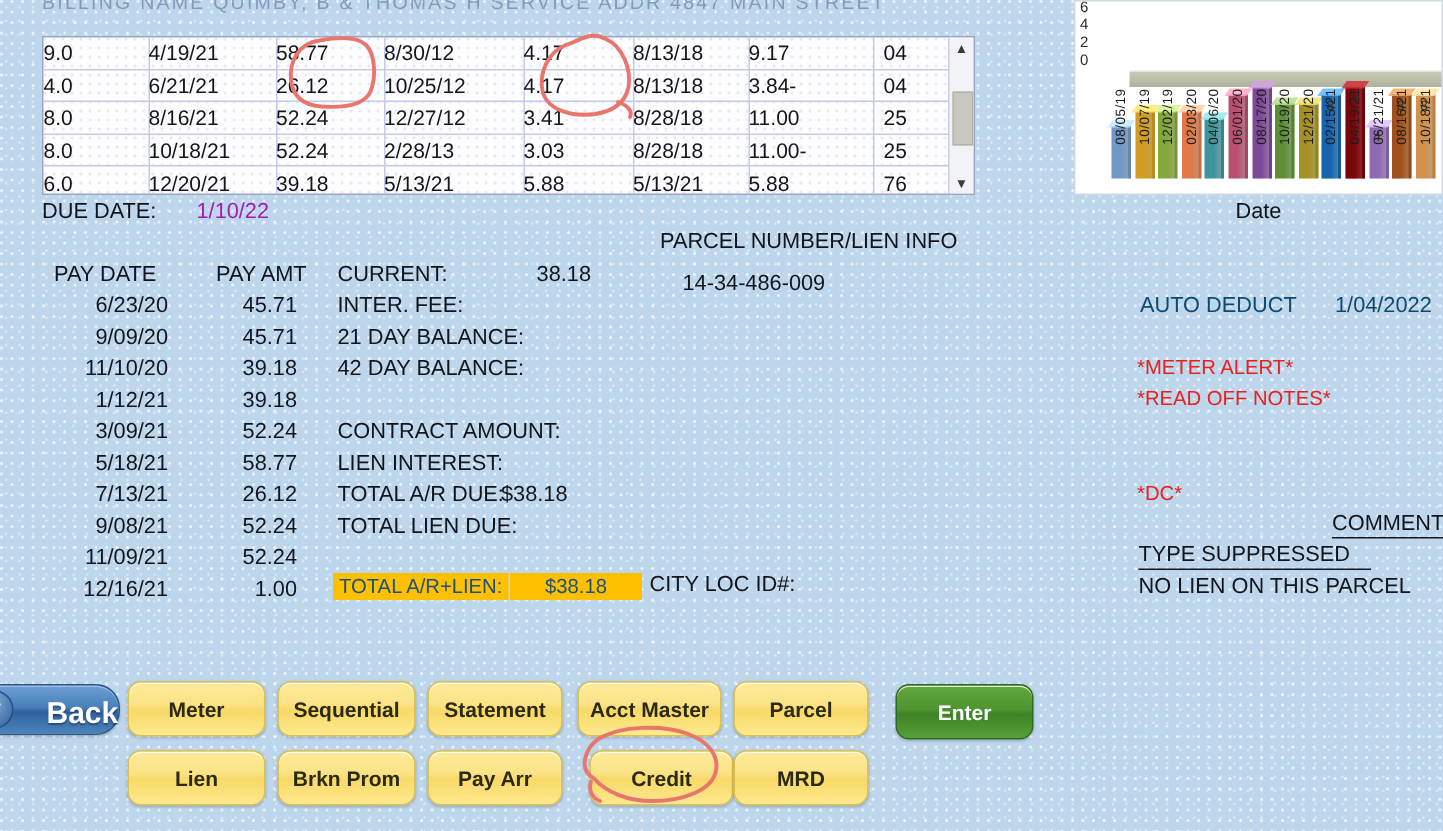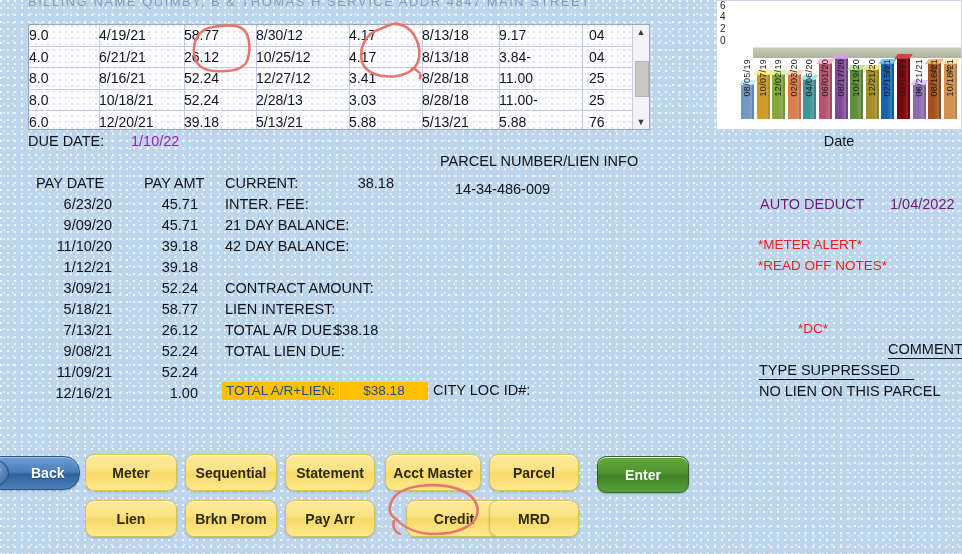--- a/index.html
+++ b/index.html
@@ -100,21 +100,21 @@
     position:absolute;top:58px;font-size:9px;color:#1d1d1d;
     writing-mode:vertical-rl;transform:rotate(180deg);
     letter-spacing:.3px;white-space:nowrap;
     font-family:"Liberation Sans",sans-serif;
   }
   #axis-title{
     position:absolute;left:716px;top:133px;width:246px;text-align:center;
     font-size:14.5px;color:#101317;
   }
   .rtxt{position:absolute;white-space:nowrap;font-size:14.5px;}
-  .rtxt.blue{color:#701a75;}
+  .rtxt.blue{color:#0c4a6e;}
   .rtxt.red{color:#e8211c;font-size:13.5px;}
   .rtxt.dark{color:#12151b;}
   .ul{border-bottom:1px solid #12151b;padding-bottom:1px;}
 
   
   .btn{
     position:absolute;height:35px;border-radius:9px;
     display:flex;align-items:center;justify-content:center;
     font-size:14px;font-weight:bold;color:#2a2a17;
     background:linear-gradient(#fdeb9a 0%,#fbe286 42%,#f8d967 52%,#ffe98f 100%);
@@ -135,21 +135,21 @@
     display:flex;align-items:center;cursor:pointer;
   }
   #back-icon{
     position:absolute;left:4px;top:3px;width:24px;height:24px;border-radius:50%;
     background:radial-gradient(circle at 35% 30%,#8fb6de,#2a5c95);
     border:1px solid #24507f;
     display:flex;align-items:center;justify-content:center;
     color:#e9f2fb;font-size:13px;
   }
   #back-label{
-    position:absolute;left:52px;top:8px;font-size:14px;font-weight:bold;color:#ffffff;
+    position:absolute;left:52px;top:8px;font-size:20px;font-weight:bold;color:#ffffff;
     text-shadow:0 1px 1px rgba(0,0,0,.35);
   }
 
   
   #annotations{position:absolute;inset:0;pointer-events:none;}
 </style>
 </head>
 <body>
 
 <div id="app-bg"></div>
@@ -377,42 +377,42 @@
       <div class="xlab" style="left: 227.8px;">10/18/21</div>
     </div>
 </div>
 <div id="axis-title">Date</div>
 
 <div class="rtxt blue" style="left:760px;top:196px;">AUTO DEDUCT</div>
 <div class="rtxt blue" style="left:890px;top:196px;">1/04/2022</div>
 
 <div class="rtxt red" style="left:758px;top:237px;">*METER ALERT*</div>
 <div class="rtxt red" style="left:758px;top:258px;">*READ OFF NOTES*</div>
-<div class="rtxt red" style="left:758px;top:321px;margin-left:40px;">*DC*</div>
+<div class="rtxt red" style="left:758px;top:321px;">*DC*</div>
 
 <div class="rtxt dark ul" style="left:888px;top:341px;">COMMENTS</div>
 <div class="rtxt dark ul" style="left:759px;top:362px;padding-right:14px;">TYPE SUPPRESSED</div>
 <div class="rtxt dark" style="left:759px;top:383px;">NO LIEN ON THIS PARCEL</div>
 
 <div id="btn-back">
   <div id="back-icon">↺</div>
   <div id="back-label">Back</div>
 </div>
 
 <div class="btn" style="left:85px;top:454px;width:90px;">Meter</div>
 <div class="btn" style="left:185px;top:454px;width:90px;">Sequential</div>
 <div class="btn" style="left:285px;top:454px;width:88px;">Statement</div>
 <div class="btn" style="left:385px;top:454px;width:94px;">Acct Master</div>
 <div class="btn" style="left:489px;top:454px;width:88px;">Parcel</div>
 <div class="btn" id="btn-enter" style="left:597px;top:456px;width:90px;">Enter</div>
 
 <div class="btn" style="left:85px;top:500px;width:90px;">Lien</div>
 <div class="btn" style="left:185px;top:500px;width:90px;">Brkn Prom</div>
 <div class="btn" style="left:285px;top:500px;width:88px;">Pay Arr</div>
-<div class="btn" style="left:406px;top:500px;width:94px;">Credit</div>
+<div class="btn" style="left:393px;top:500px;width:94px;">Credit</div>
 <div class="btn" style="left:489px;top:500px;width:88px;">MRD</div>
 
 <svg id="annotations" width="962" height="554" viewBox="0 0 962 554">
   <g fill="none" stroke="#e8766c" stroke-width="2.6" stroke-linecap="round">
     <path d="M213 27 C198 29 193 42 194 53 C195 63 201 70 214 71 C229 72 243 70 247 61 C251 51 250 36 244 30 C238 24 224 25 213 27 Z"></path>
     <path d="M380 29 C364 34 359 50 362 62 C366 74 382 78 397 76 C409 74 417 68 419 58 C421 46 415 31 404 26 C394 21 388 26 380 29 Z"></path>
     <path d="M412 68 C418 70 422 74 420 78"></path>
     <path d="M396 519 C385 513 390 498 400 492 C414 484 441 483 458 489 C472 494 480 504 477 515 C474 527 455 534 435 534 C418 534 404 528 396 519 Z"></path>
     <path d="M394 521 C392 527 395 532 400 534"></path>
   </g>

